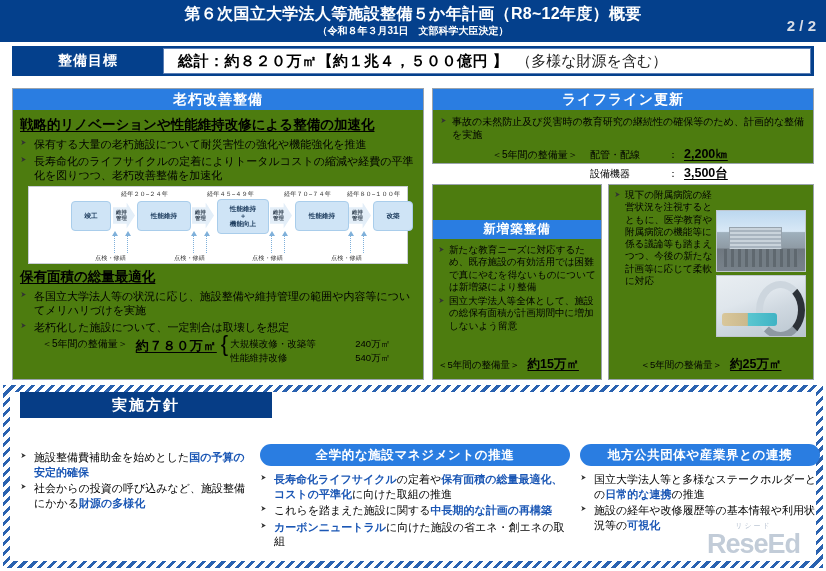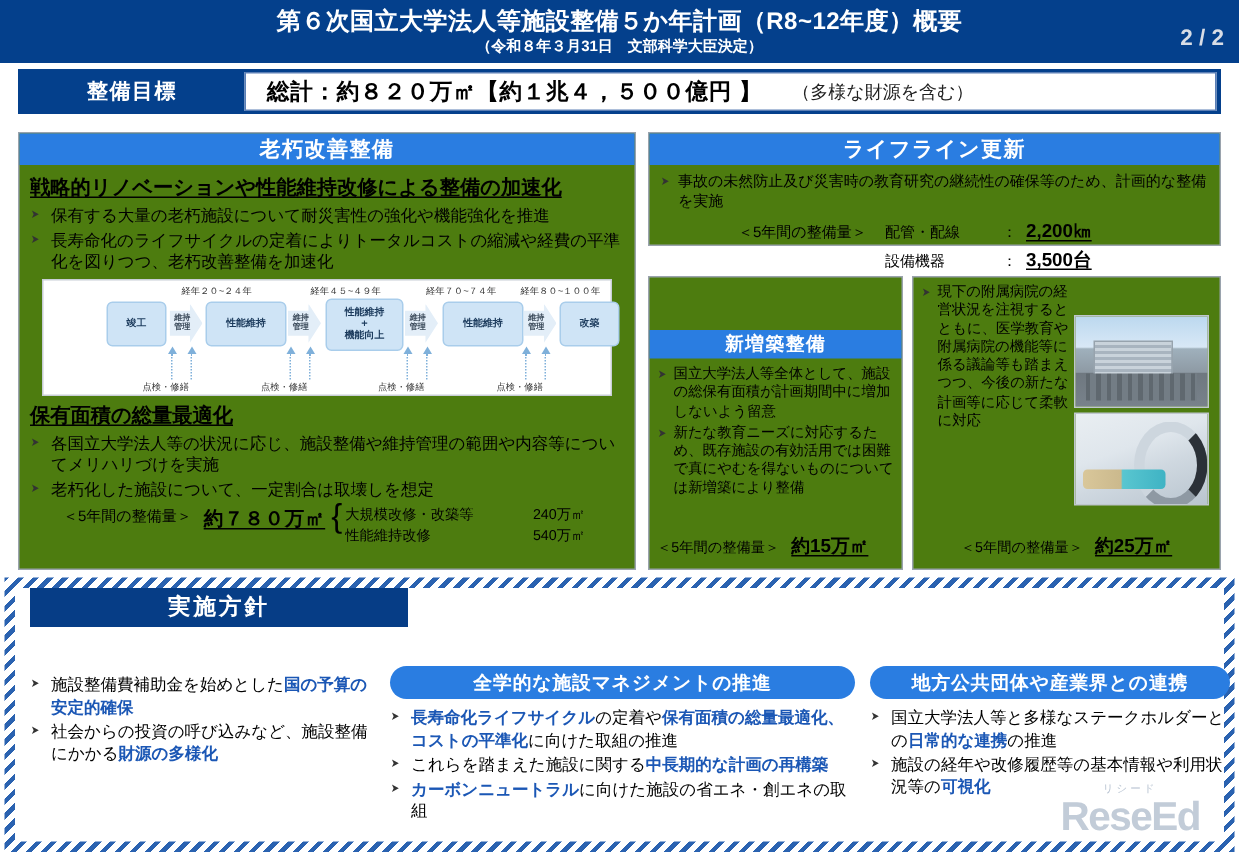--- a/index.html
+++ b/index.html
@@ -37,21 +37,21 @@
   }
   .goal-label {
     width: 150px; text-align: center; color: #fff;
     font-size: 14px; font-weight: bold; letter-spacing: 1px;
   }
   .goal-box {
     flex: 1; height: 26px; margin-right: 2px; background: #fff;
     border: 1px solid #5b7fb5; display: flex; align-items: center; padding-left: 14px;
   }
   .goal-main { font-size: 15px; font-weight: bold; color: #000; letter-spacing: .5px; }
-  .goal-note { font-size: 12px; color: #222; margin-left: 20px; }
+  .goal-note { font-size: 15px; color: #222; margin-left: 8px; }
 
   
   .panel { position: absolute; background: #4d7c0f; border: 1px solid #9aa3ad; }
   .panel-hd {
     background: #2a7de1; color: #fff; text-align: center;
     font-weight: bold; font-size: 14px; letter-spacing: 1px;
     height: 21px; line-height: 21px;
   }
   .panel-hd.sm { font-size: 12.5px; height: 19px; line-height: 19px; margin-top: 35px; }
   .panel-body { padding: 5px 7px 4px 7px; }
@@ -303,22 +303,22 @@
           <span class="num">3,500台</span>
         </div>
       </div>
     </div>
   </div>
 
   <div class="panel" style="left:432px; top:184px; width:170px; height:196px;">
     <div class="panel-hd sm">新増築整備</div>
     <div class="panel-body" style="padding:5px 5px 0 5px;">
       <ul class="bl xs">
+        <li>新たな教育ニーズに対応するため、既存施設の有効活用では困難で真にやむを得ないものについては新増築により整備</li>
         <li>国立大学法人等全体として、施設の総保有面積が計画期間中に増加しないよう留意</li>
-        <li>新たな教育ニーズに対応するため、既存施設の有効活用では困難で真にやむを得ないものについては新増築により整備</li>
       </ul>
       <div class="qty-line" style="position:absolute; left:5px; bottom:6px; width:158px; justify-content:flex-start;">
         <span class="l">＜5年間の整備量＞</span>
         <span class="v">約15万㎡</span>
       </div>
     </div>
   </div>
 
   <div class="panel" style="left:608px; top:184px; width:206px; height:196px;">
     <div class="panel-body" style="padding:4px 5px 0 5px;">

